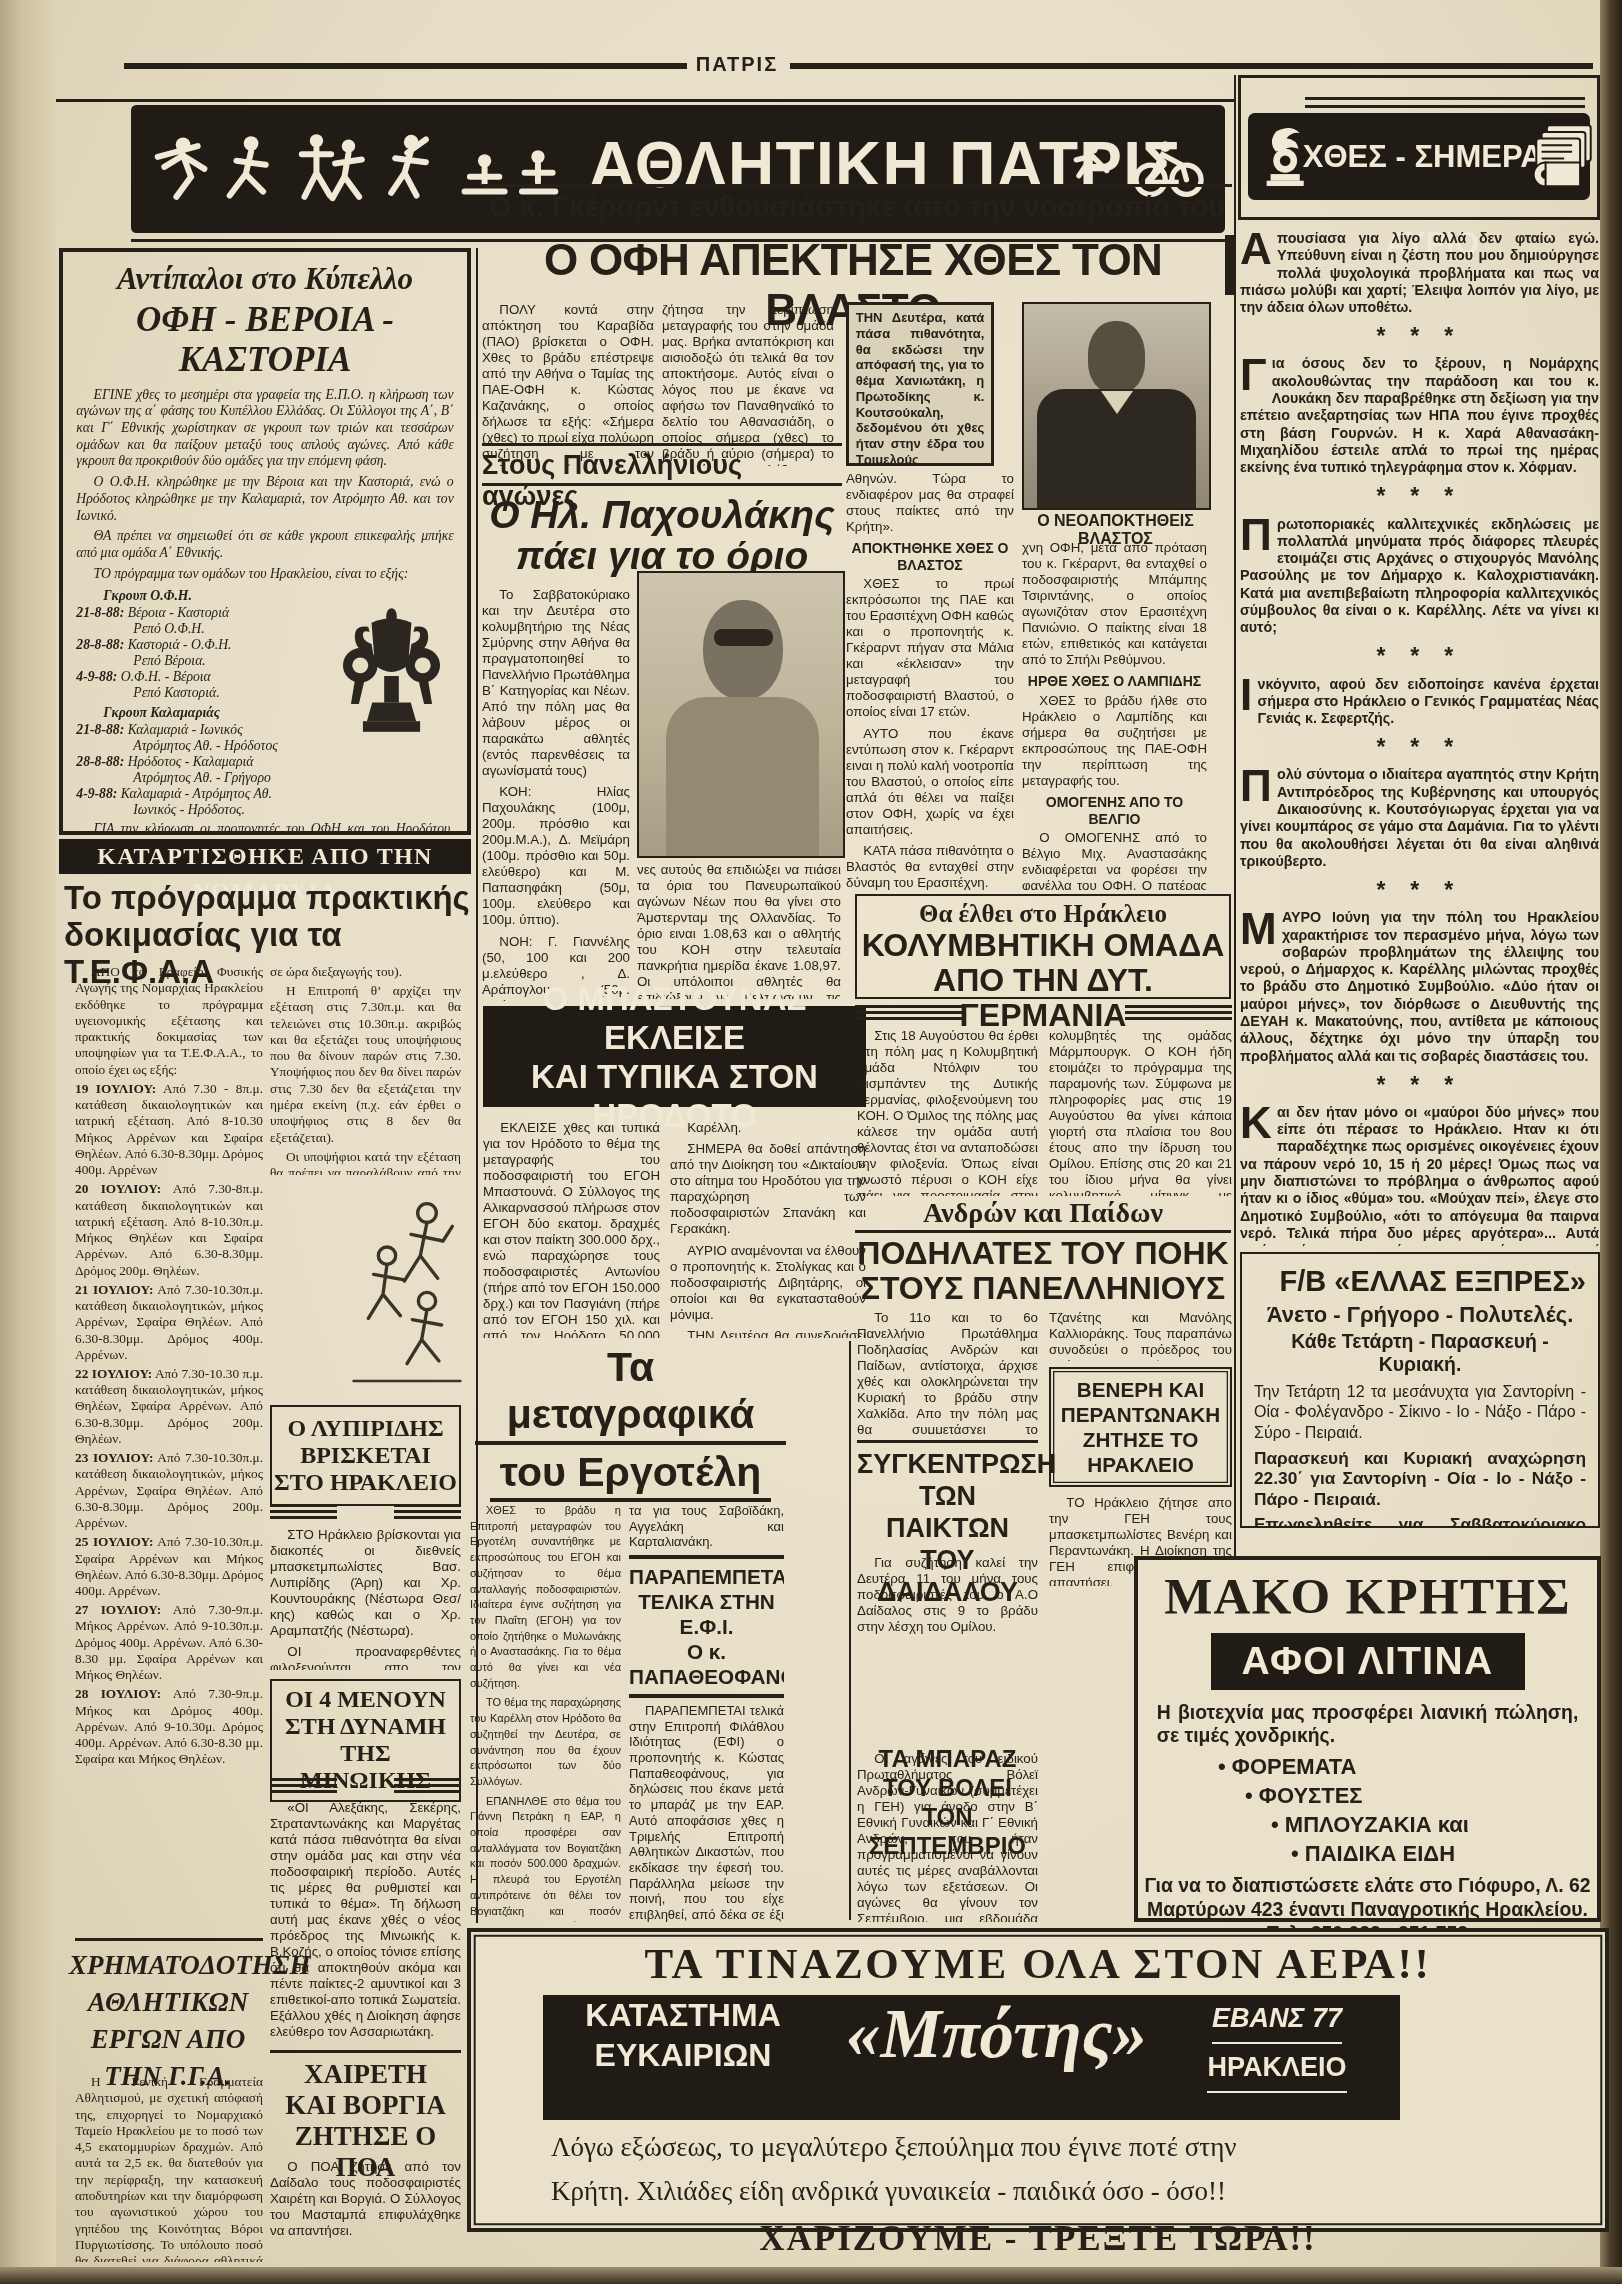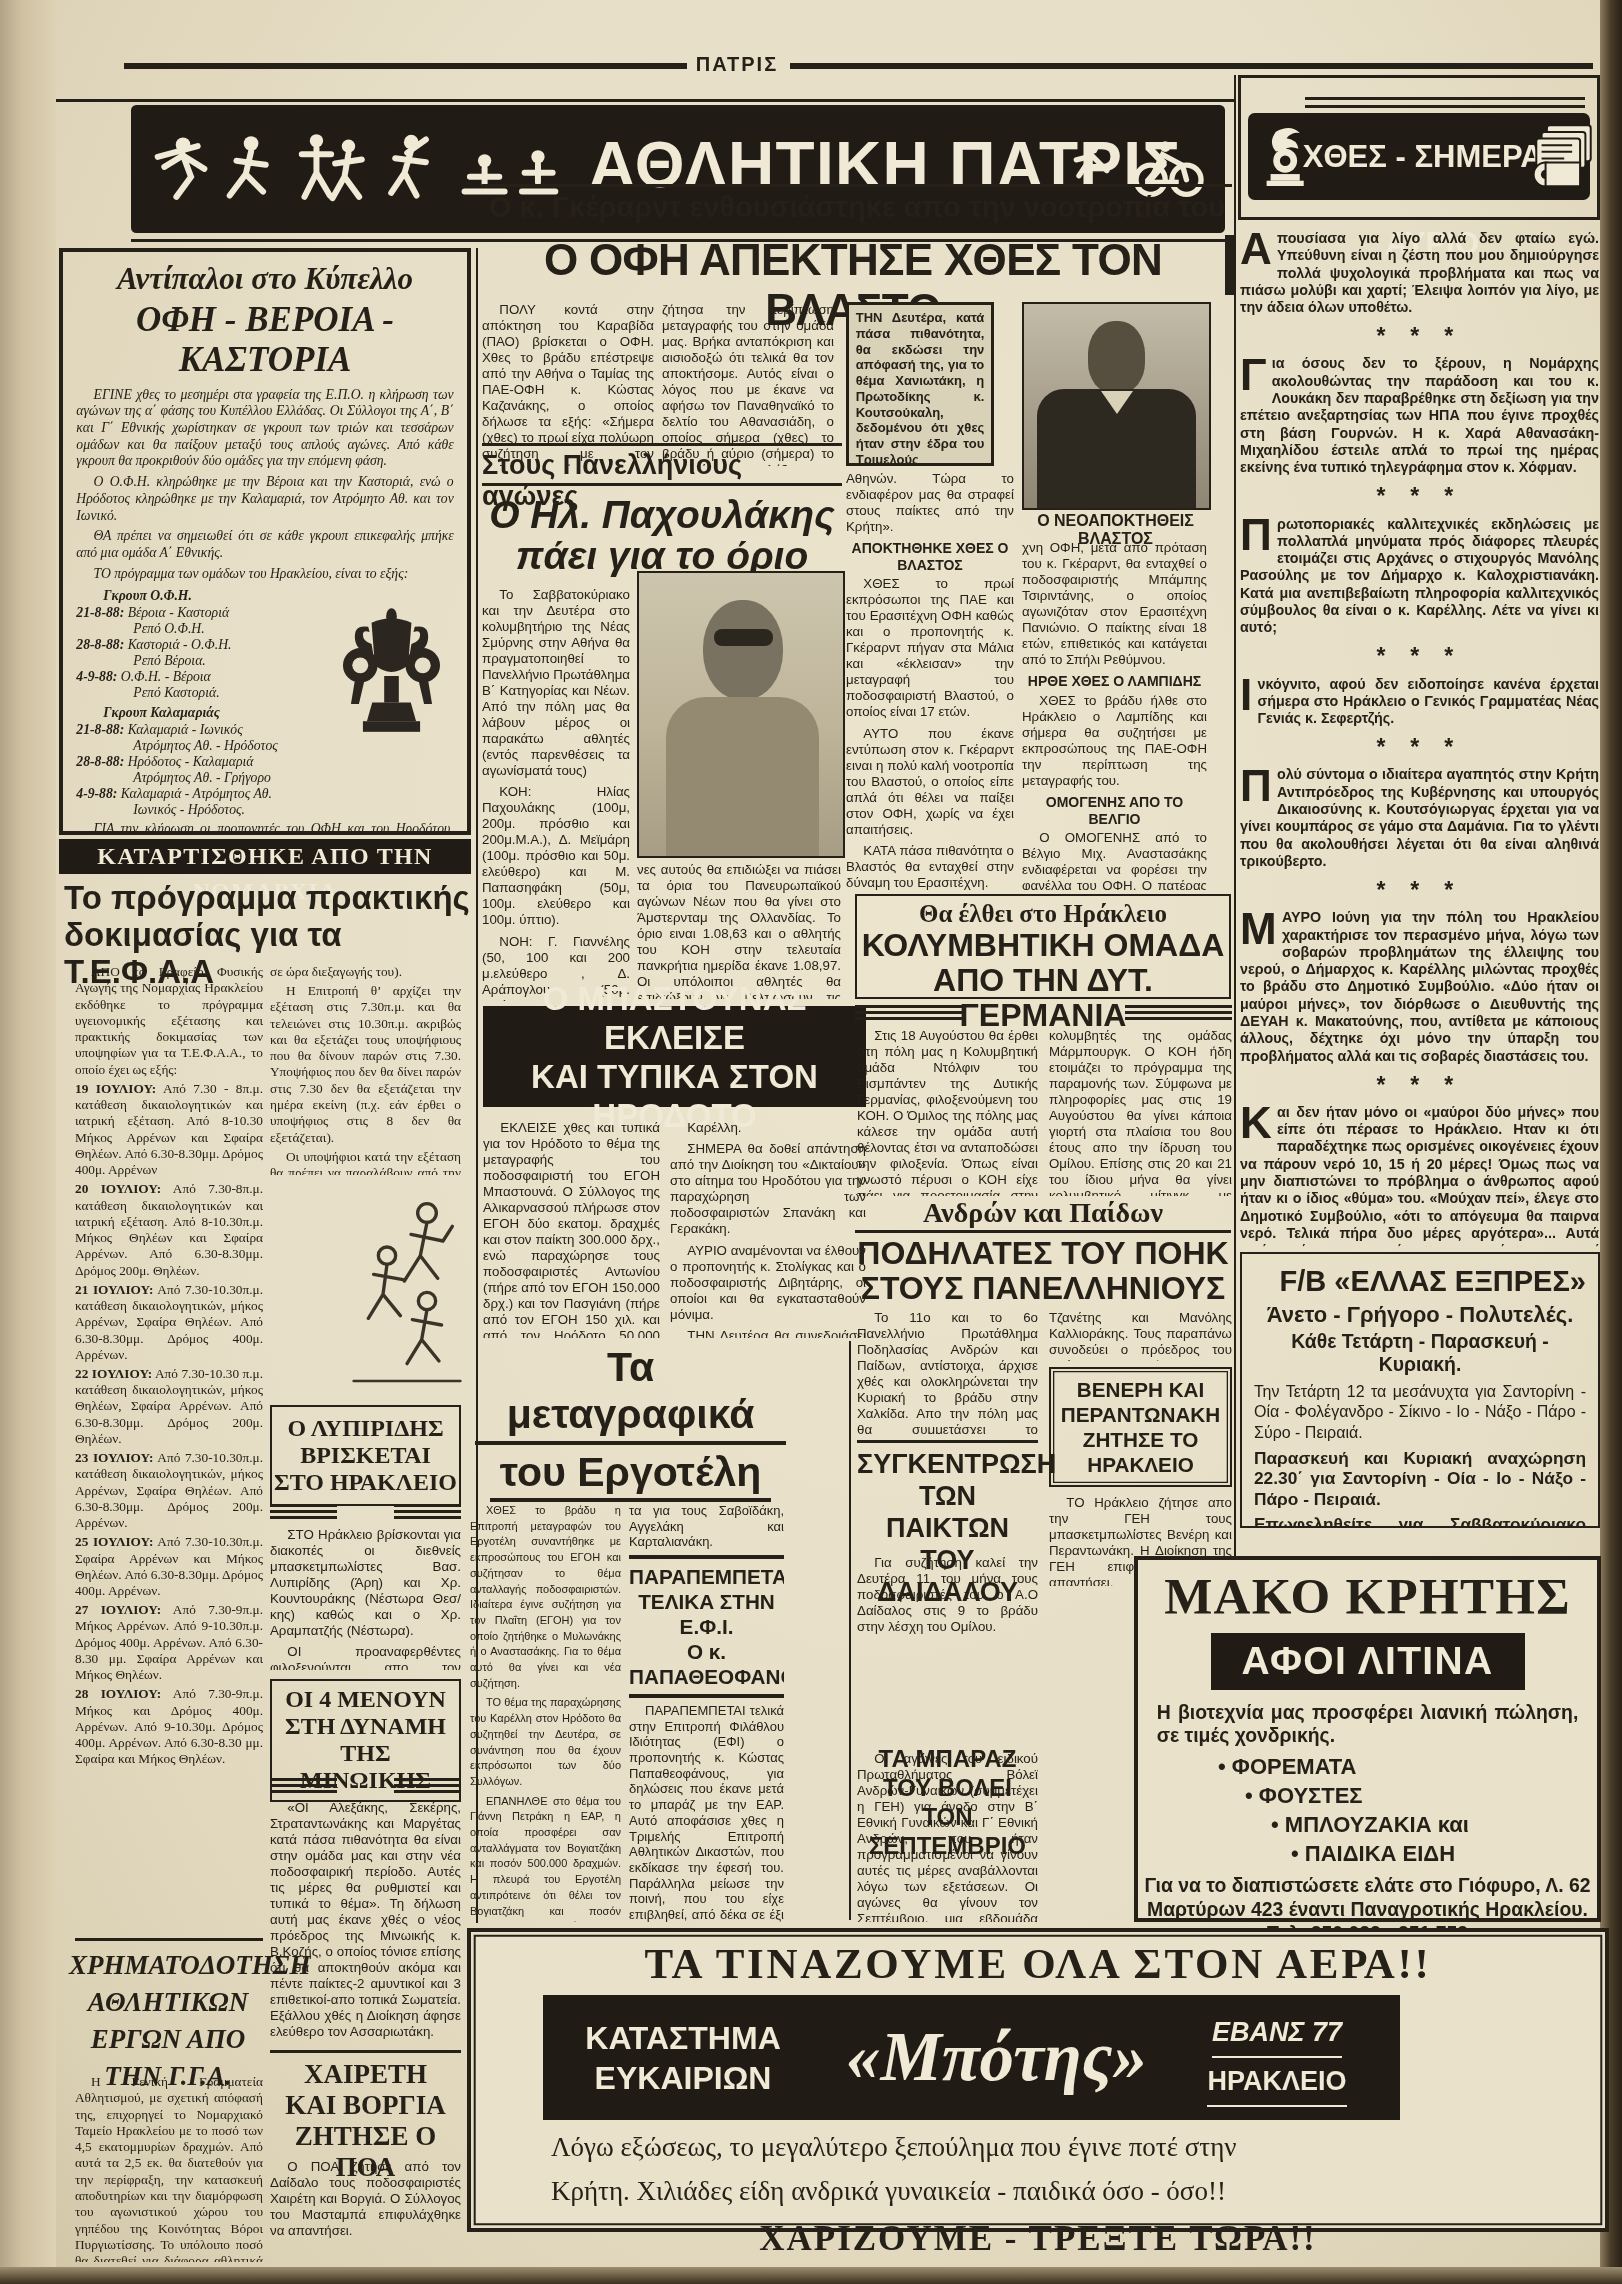--- a/index.html
+++ b/index.html
@@ -437,21 +437,21 @@
     <div class="san b c" style="font-size:22px;margin-top:4px;">Άνετο - Γρήγορο - Πολυτελές.</div>
     <div class="san b c" style="font-size:19.4px;margin-top:2.7px;">Κάθε Τετάρτη - Παρασκευή - Κυριακή.</div>
     <p class="san j" style="margin:5.3px 0 0 0;font-size:16px;line-height:20.7px;font-weight:400;">Την Τετάρτη 12 τα μεσάνυχτα για Σαντορίνη - Οία - Φολέγανδρο - Σίκινο - Ιο - Νάξο - Πάρο - Σύρο - Πειραιά.</p>
     <p class="san j" style="margin:4px 0 0 0;font-size:17.3px;line-height:20.7px;font-weight:600;">Παρασκευή και Κυριακή αναχώρηση 22.30΄ για Σαντορίνη - Οία - Ιο - Νάξο - Πάρο - Πειραιά.</p>
     <p class="san j" style="margin:4px 0 0 0;font-size:17.3px;line-height:20.7px;font-weight:600;">Επωφεληθείτε για Σαββατοκύριακο στην Σαντορίνη.</p>
 
   </div>
 
   <div class="abs" style="left:467px;top:1928px;width:1142px;height:304px;border:4.7px solid #262118;box-shadow:inset 0 0 0 2.7px #e6dec6, inset 0 0 0 4.7px #262118;box-sizing:border-box;background:#e9e1ca;">
     <div class="ser b c" style="font-size:43px;margin-top:6.7px;letter-spacing:2.7px;">ΤΑ ΤΙΝΑΖΟΥΜΕ ΟΛΑ ΣΤΟΝ ΑΕΡΑ!!</div>
-    <div class="abs blackbox" style="left:72px;top:63px;width:857px;height:125px;display:flex;align-items:center;">
+    <div class="abs blackbox" style="left:72px;top:63px;width:857px;height:125px;display:flex;">
       <div class="san b c" style="width:280px;font-size:32px;line-height:40px;color:#efe9d6;">
         <div>ΚΑΤΑΣΤΗΜΑ</div>
           <div>ΕΥΚΑΙΡΙΩΝ</div>
       </div>
       <div class="ser b it c" style="width:347px;font-size:69px;color:#efe9d6;">«Μπότης»</div>
       <div class="san b c" style="width:214px;font-size:27px;line-height:47px;color:#efe9d6;">
         <div style="border-bottom:2.7px solid #efe9d6;display:inline-block;font-style:italic;">ΕΒΑΝΣ 77</div><br>
         <div style="border-bottom:2.7px solid #efe9d6;display:inline-block;">ΗΡΑΚΛΕΙΟ</div>
       </div>
     </div>

